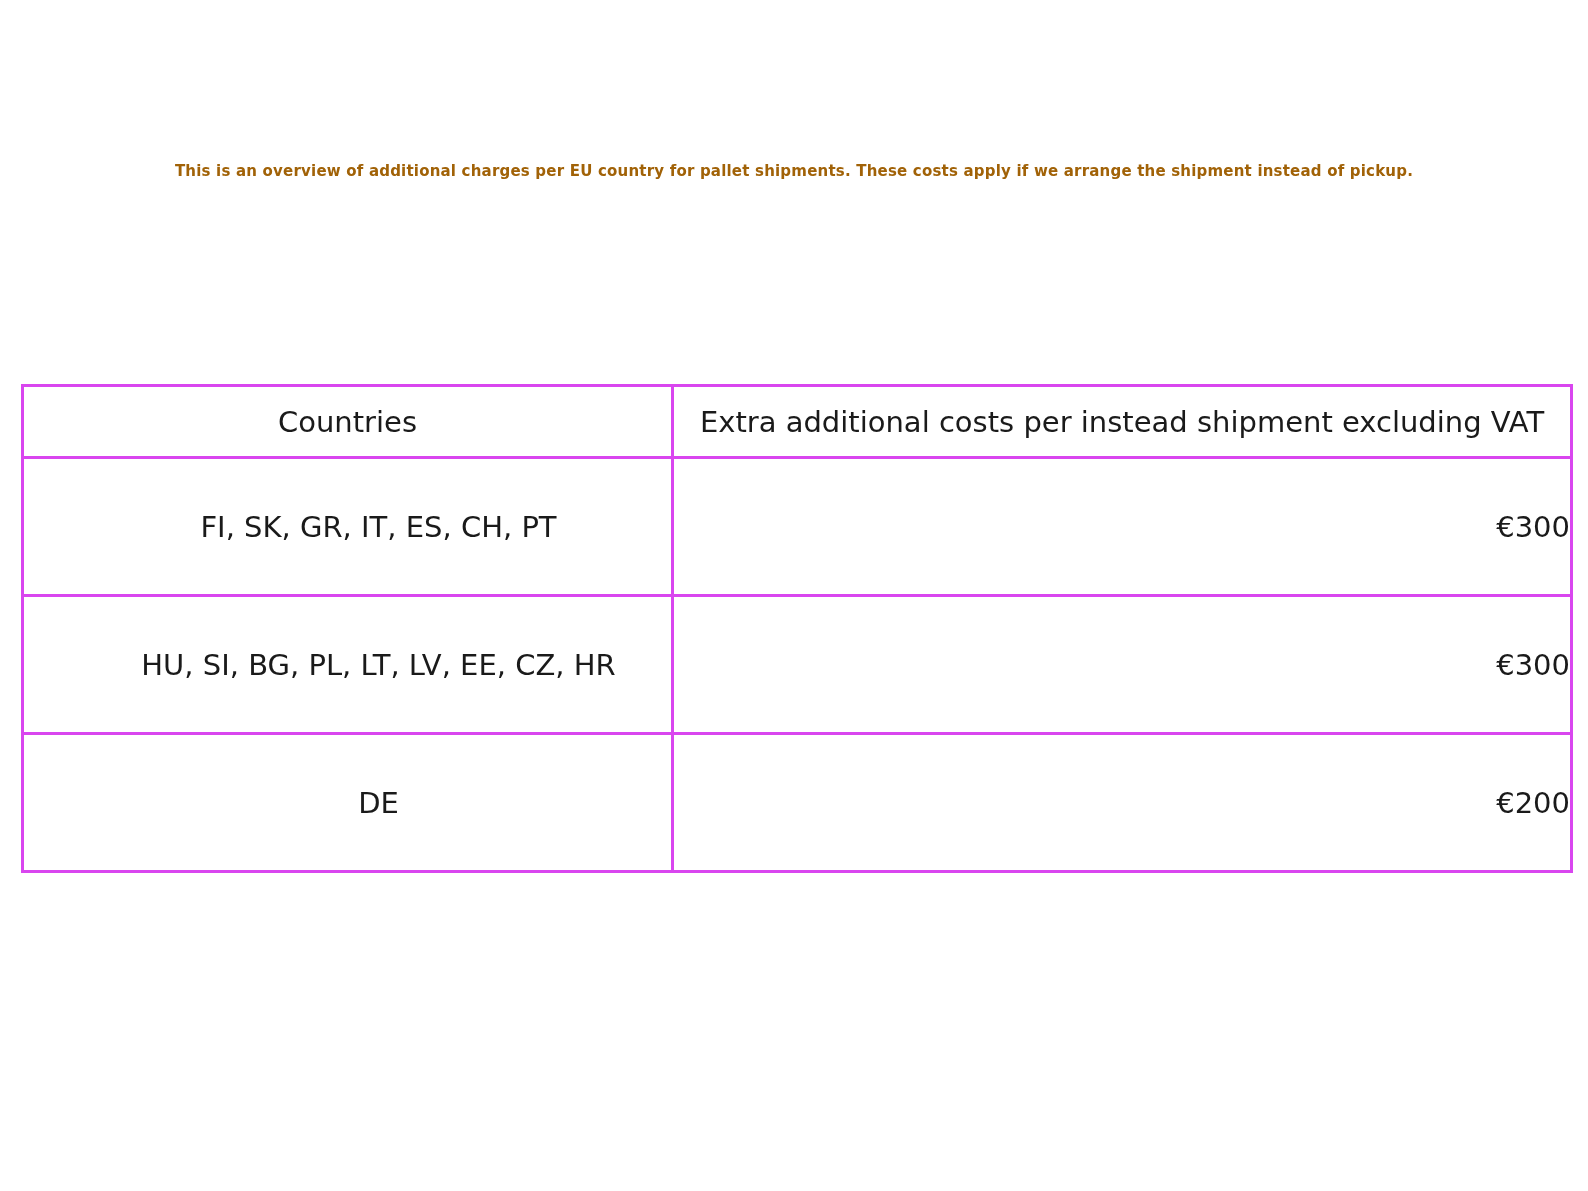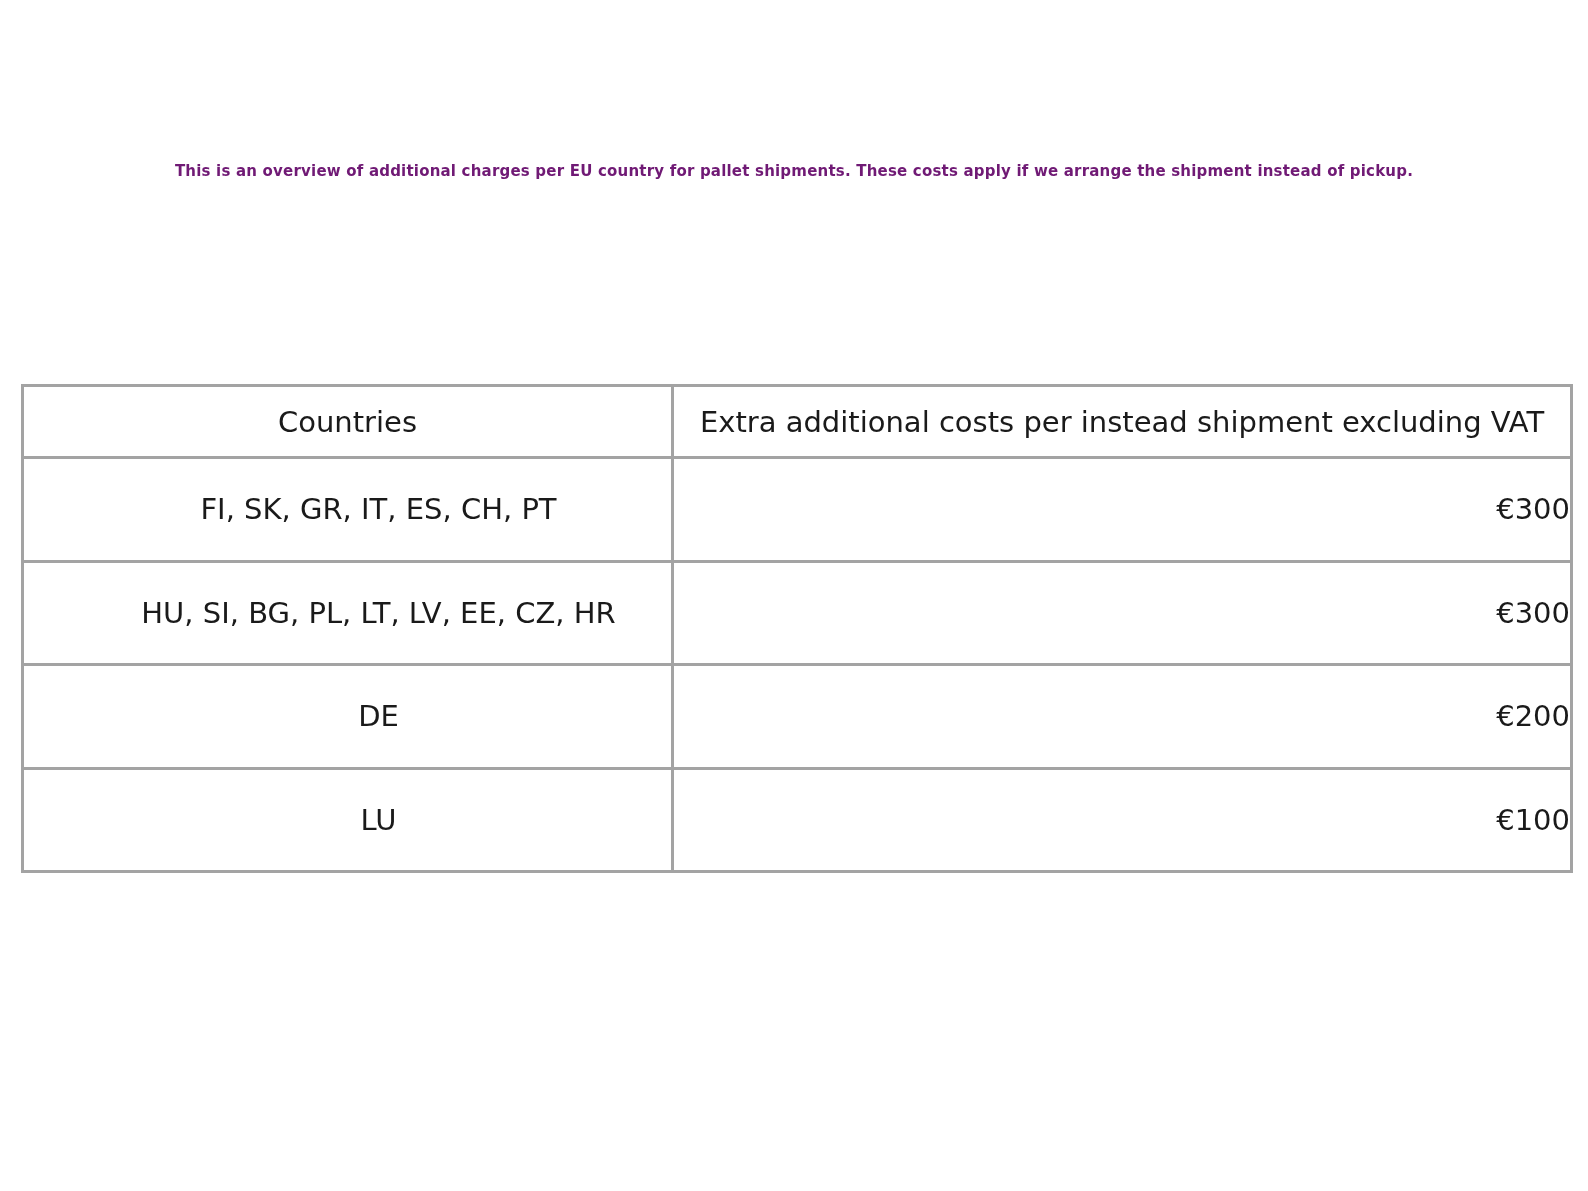--- a/index.html
+++ b/index.html
@@ -15,37 +15,37 @@
     overflow: hidden;
   }
   .intro-line {
     position: absolute;
     top: 162px;
     left: 0;
     width: 1588px;
     text-align: center;
     font-size: 15px;
     font-weight: bold;
-    color: #701a75;
+    color: #a16207;
     letter-spacing: 0.2px;
   }
   table.charges-table {
     position: absolute;
     left: 21px;
     top: 384px;
     width: 1549px;
     height: 489px;
     border-collapse: collapse;
     table-layout: fixed;
   }
   .charges-table col.col-countries { width: 650px; }
   .charges-table col.col-costs { width: 899px; }
   .charges-table th,
   .charges-table td {
-    border: 3px solid #a3a3a3;
+    border: 3px solid #d946ef;
     font-size: 29px;
     font-weight: normal;
     color: #1a1a1a;
     vertical-align: middle;
     white-space: nowrap;
     overflow: hidden;
     padding: 0;
     height: 69px;
   }
   .charges-table th {
@@ -82,18 +82,14 @@
       <td class="cost-cell">€300</td>
     </tr>
     <tr>
       <td class="countries-cell">HU, SI, BG, PL, LT, LV, EE, CZ, HR</td>
       <td class="cost-cell">€300</td>
     </tr>
     <tr>
       <td class="countries-cell">DE</td>
       <td class="cost-cell">€200</td>
     </tr>
-    <tr>
-      <td class="countries-cell">LU</td>
-      <td class="cost-cell">€100</td>
-    </tr>
   </tbody>
 </table>
 
 </body></html>

